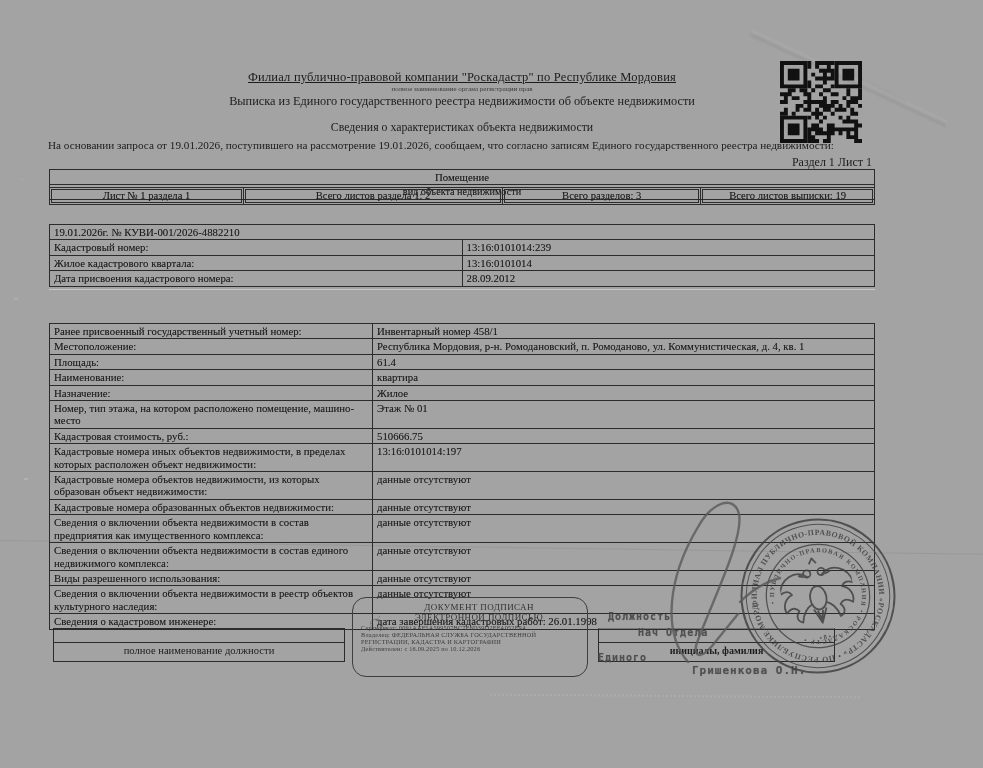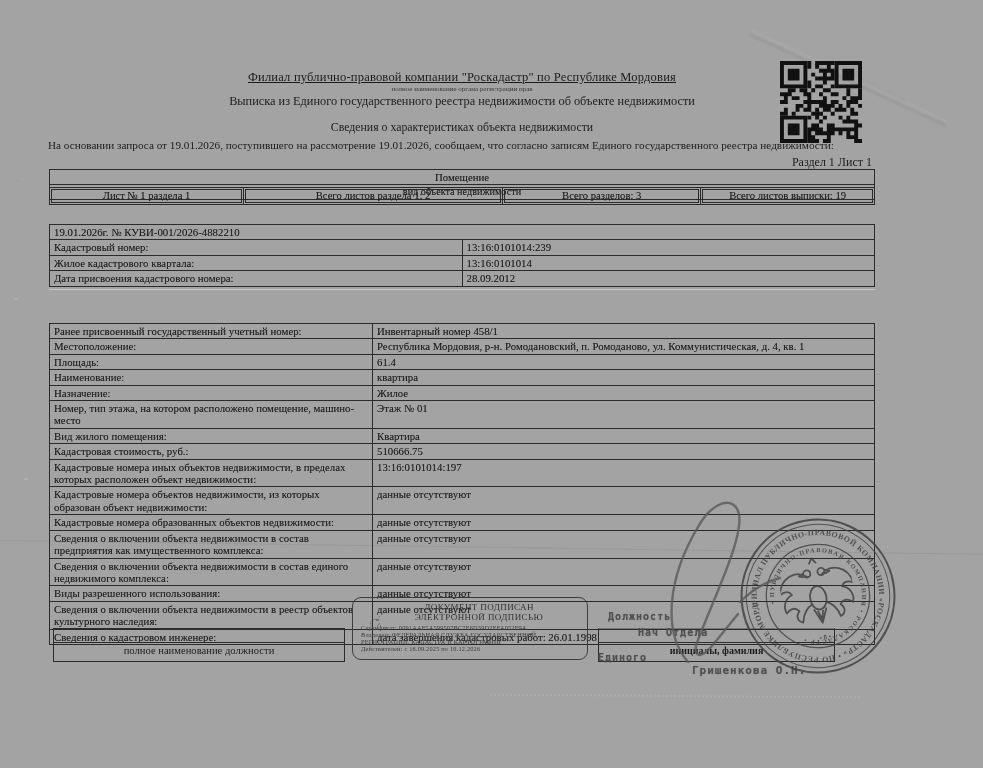--- a/index.html
+++ b/index.html
@@ -29,22 +29,22 @@
   .col-label{width:314px;}
   
   .sign-box{position:absolute;border:1px solid #2b2b2b;font-size:10.6px;}
   .sign-box .strip{height:13px;border-bottom:1px solid #2b2b2b;}
   .sign-box .cap{height:16px;text-align:center;padding-top:2px;}
   .left-sign{left:53px;top:628px;width:290px;}
   .right-sign{left:598px;top:628px;width:235px;border-top-color:#777;}
   .dotmx{position:absolute;font-family:"DejaVu Sans Mono",monospace;font-weight:bold;
     color:#454545;letter-spacing:1px;font-size:10px;opacity:.88;text-shadow:0 0 1px #777;}
   
-  .stamp{position:absolute;left:352px;top:597px;width:236px;height:63px;
-    border:1.6px solid #3d3d3d;border-radius:9px;box-sizing:border-box;color:#333;
+  .stamp{position:absolute;left:352px;top:597px;width:236px;height:80px;
+    border:1.6px solid #3d3d3d;border-radius:14px;box-sizing:border-box;color:#333;
     padding:4px 8px 2px 8px;}
   .stamp .t1{text-align:center;font-size:9px;letter-spacing:.4px;margin-left:18px;}
   .stamp .t2{text-align:center;font-size:9px;letter-spacing:.4px;margin-left:18px;margin-bottom:2px;}
   .stamp .sm{font-size:6.3px;letter-spacing:.2px;white-space:nowrap;color:#3c3c3c;}
   .stamp-emblem{position:absolute;left:7px;top:5px;width:20px;height:24px;opacity:.8;}
   
   .art{position:absolute;}
   .diag-main{left:752px;top:30px;width:216px;height:6px;
     background:linear-gradient(180deg,#b5b5b5,#8b8b8b);transform:rotate(25deg);
     transform-origin:left top;filter:blur(1.2px);opacity:.65;}
@@ -153,24 +153,20 @@
           <td class="col-label">Наименование:</td>
           <td>квартира</td>
         </tr>
     <tr>
           <td class="col-label">Назначение:</td>
           <td>Жилое</td>
         </tr>
     <tr>
           <td class="col-label">Номер, тип этажа, на котором расположено помещение, машино-место</td>
           <td>Этаж № 01</td>
-        </tr>
-    <tr>
-          <td class="col-label">Вид жилого помещения:</td>
-          <td>Квартира</td>
         </tr>
     <tr>
           <td class="col-label">Кадастровая стоимость, руб.:</td>
           <td>510666.75</td>
         </tr>
     <tr>
           <td class="col-label">Кадастровые номера иных объектов недвижимости, в пределах которых расположен объект недвижимости:</td>
           <td>13:16:0101014:197</td>
         </tr>
     <tr>

